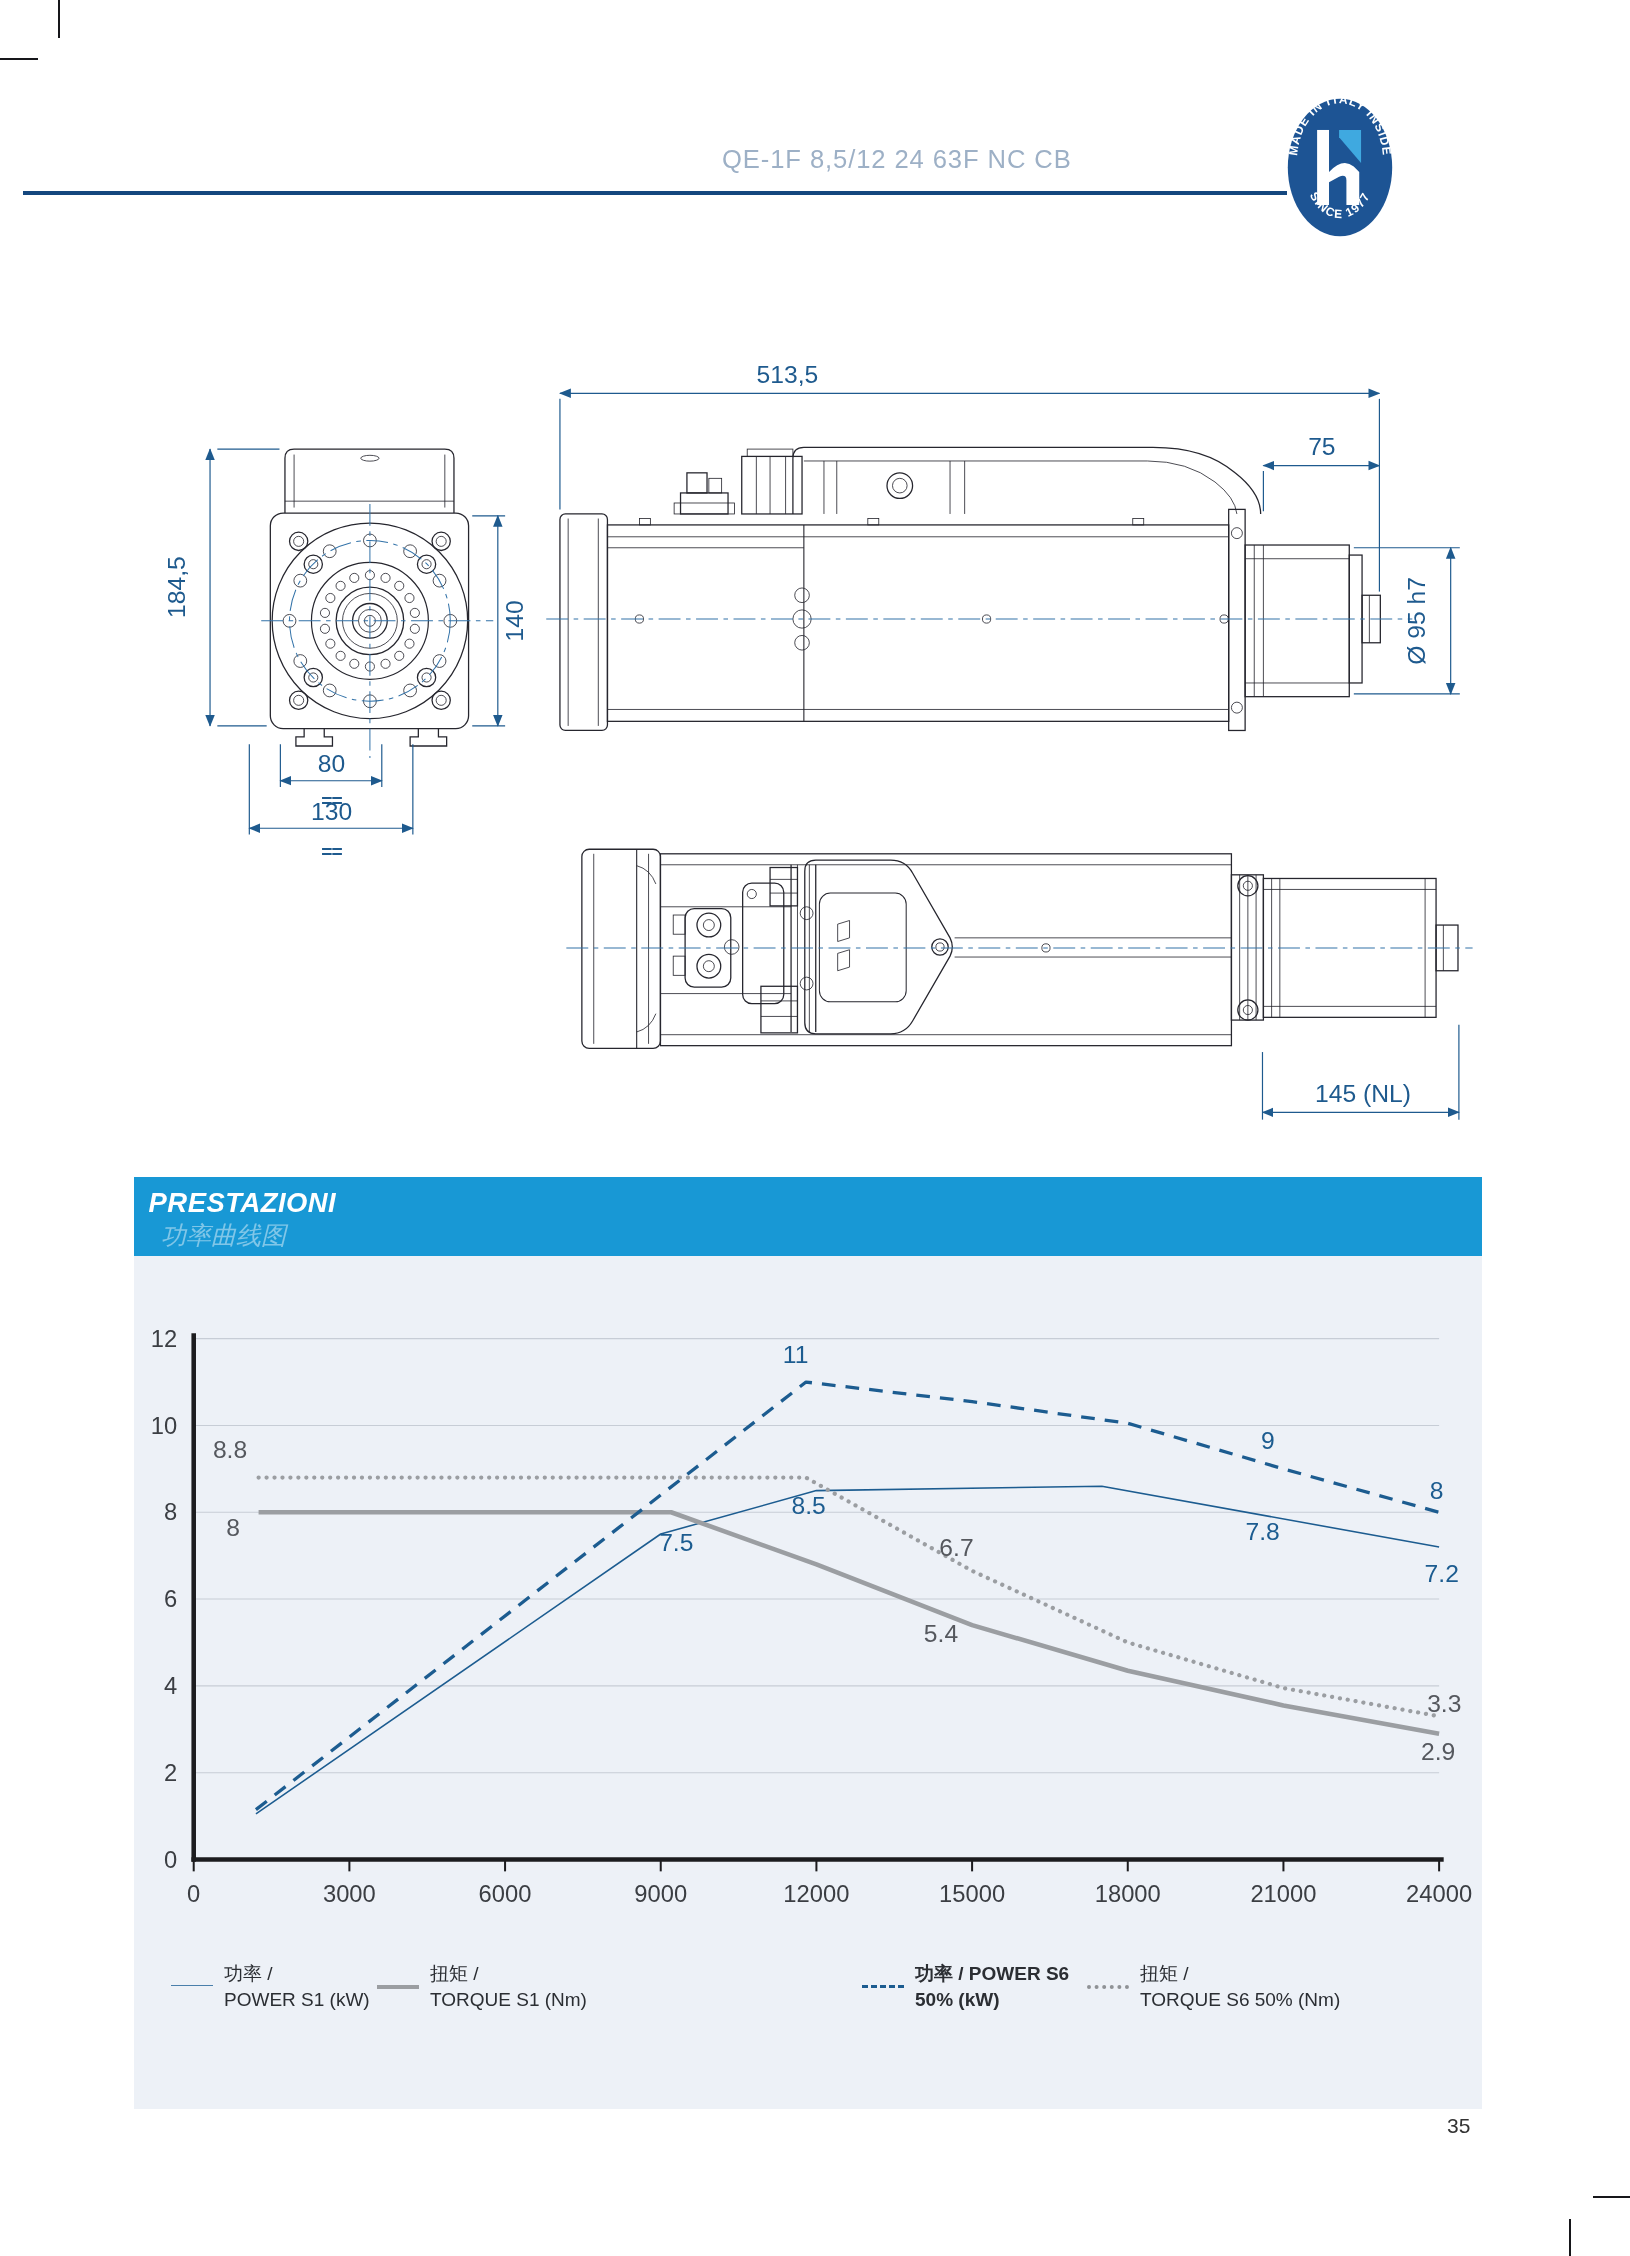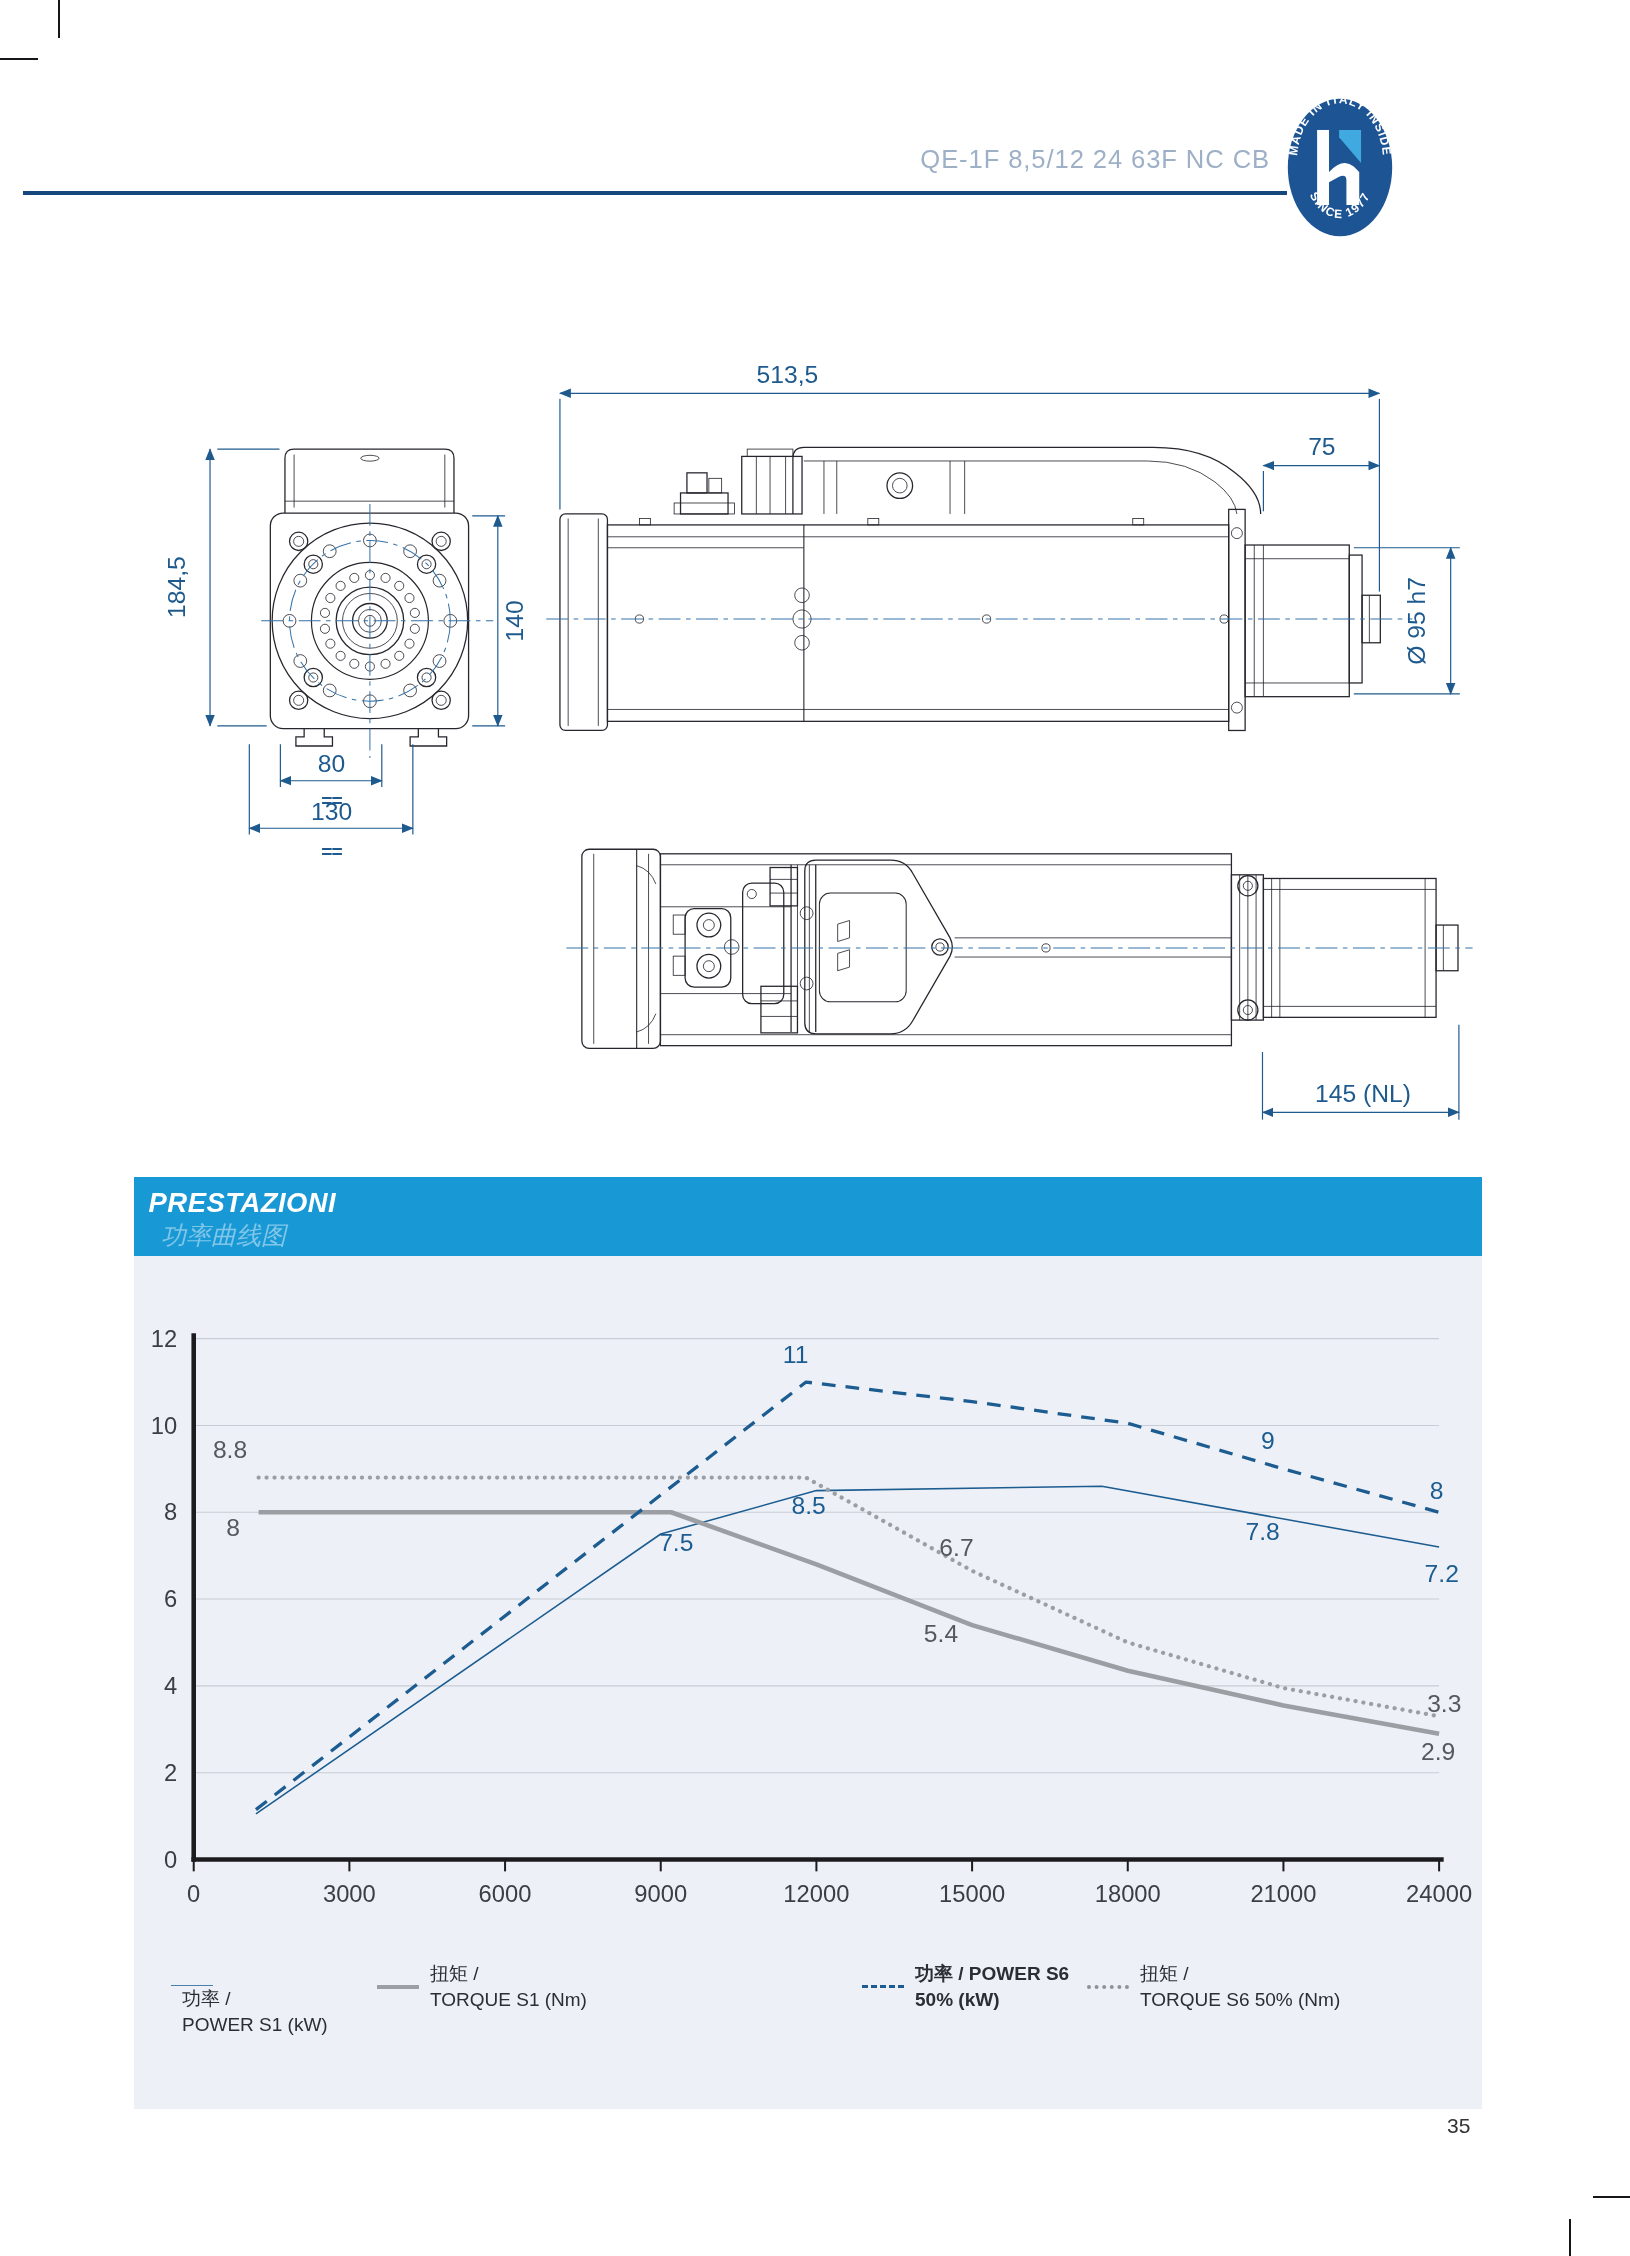--- a/index.html
+++ b/index.html
@@ -1,21 +1,21 @@
 <!DOCTYPE html>
 <html style="font-size:14.6px"><head>
 <meta charset="utf-8">
 <style>
   html,body{margin:0;padding:0;}
   body{width:1631px;height:2257px;position:relative;background:#fff;overflow:hidden;
        font-family:"Liberation Sans","DejaVu Sans",sans-serif;}
   
   .crop{position:absolute;background:#16161a;}
   
-  .page-title{position:absolute;left:722px;top:144px;width:548px;text-align:right;
+  .page-title{position:absolute;left:722px;top:144px;width:548px;
      font-size:25.6px;line-height:31px;color:#9db0c6;letter-spacing:0.9px;}
   .header-rule{position:absolute;left:23px;top:191px;width:1264px;height:3.7px;background:#14477e;}
   .badge{position:absolute;left:1285px;top:97px;width:110px;height:141px;}
   .badge text{font-family:"Liberation Sans",sans-serif;font-weight:bold;fill:#fff;}
   
   .drawings{position:absolute;left:73px;top:228px;width:1480px;height:941px;}
   .drawings text{font-family:"Liberation Sans",sans-serif;font-size:27px;fill:#1e5a8e;}
   .drawings .mark{font-size:21px;font-weight:bold;letter-spacing:-1px;}
   .dk{stroke:#26262e;fill:none;}
   .dim{stroke:#1e5a8e;fill:none;stroke-width:1.3;}
@@ -332,21 +332,21 @@
     <text x="1492" y="1207" text-anchor="middle">145 (NL)</text>
   </g>
 </svg>
 
 <div class="perf">
   <div class="perf-head">
     <div class="perf-title">PRESTAZIONI</div>
     <div class="perf-sub">功率曲线图</div>
   </div>
 
-  <div class="legend-item" style="left:37px;flex-direction:column;">
+  <div class="legend-item" style="left:37px;">
     <span class="sw sw1"></span>
     <span class="legend-text"><span>功率 /</span><br>
       <span>POWER S1 (kW)</span></span>
   </div>
   <div class="legend-item" style="left:243px;">
     <span class="sw sw2"></span>
     <span class="legend-text"><span>扭矩 /</span><br>
       <span>TORQUE S1 (Nm)</span></span>
   </div>
   <div class="legend-item" style="left:728px;font-weight:bold;">

